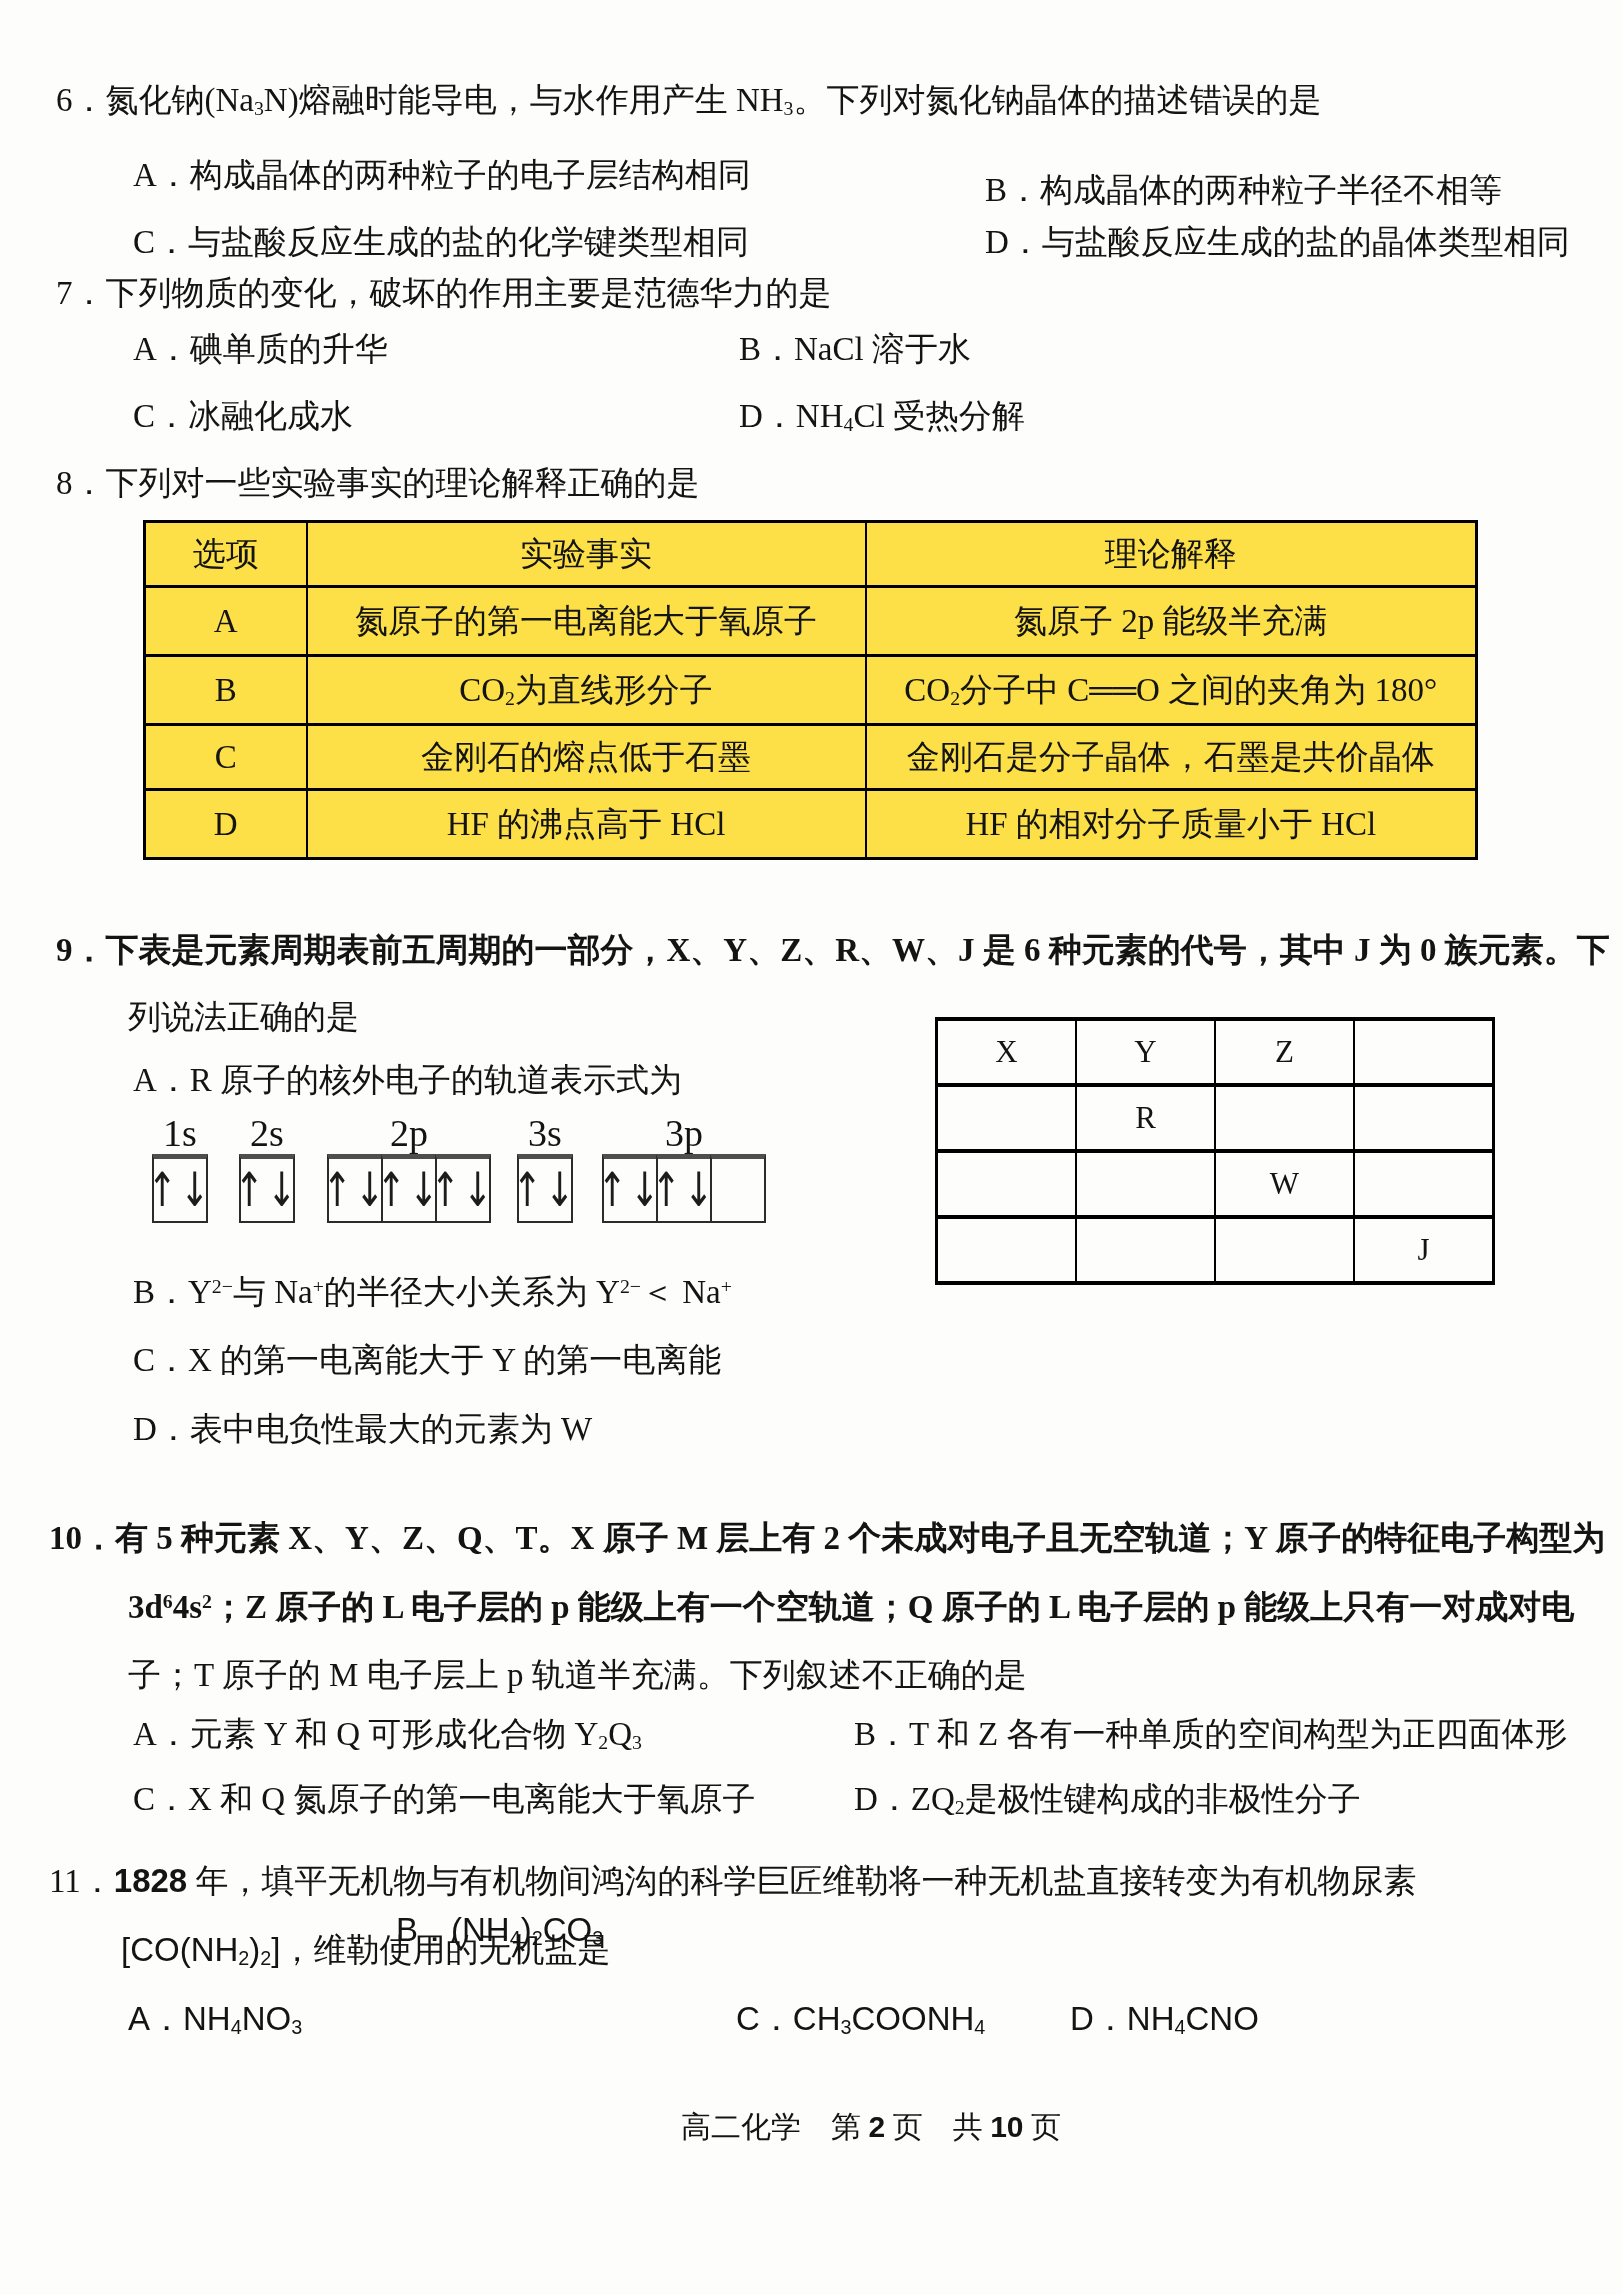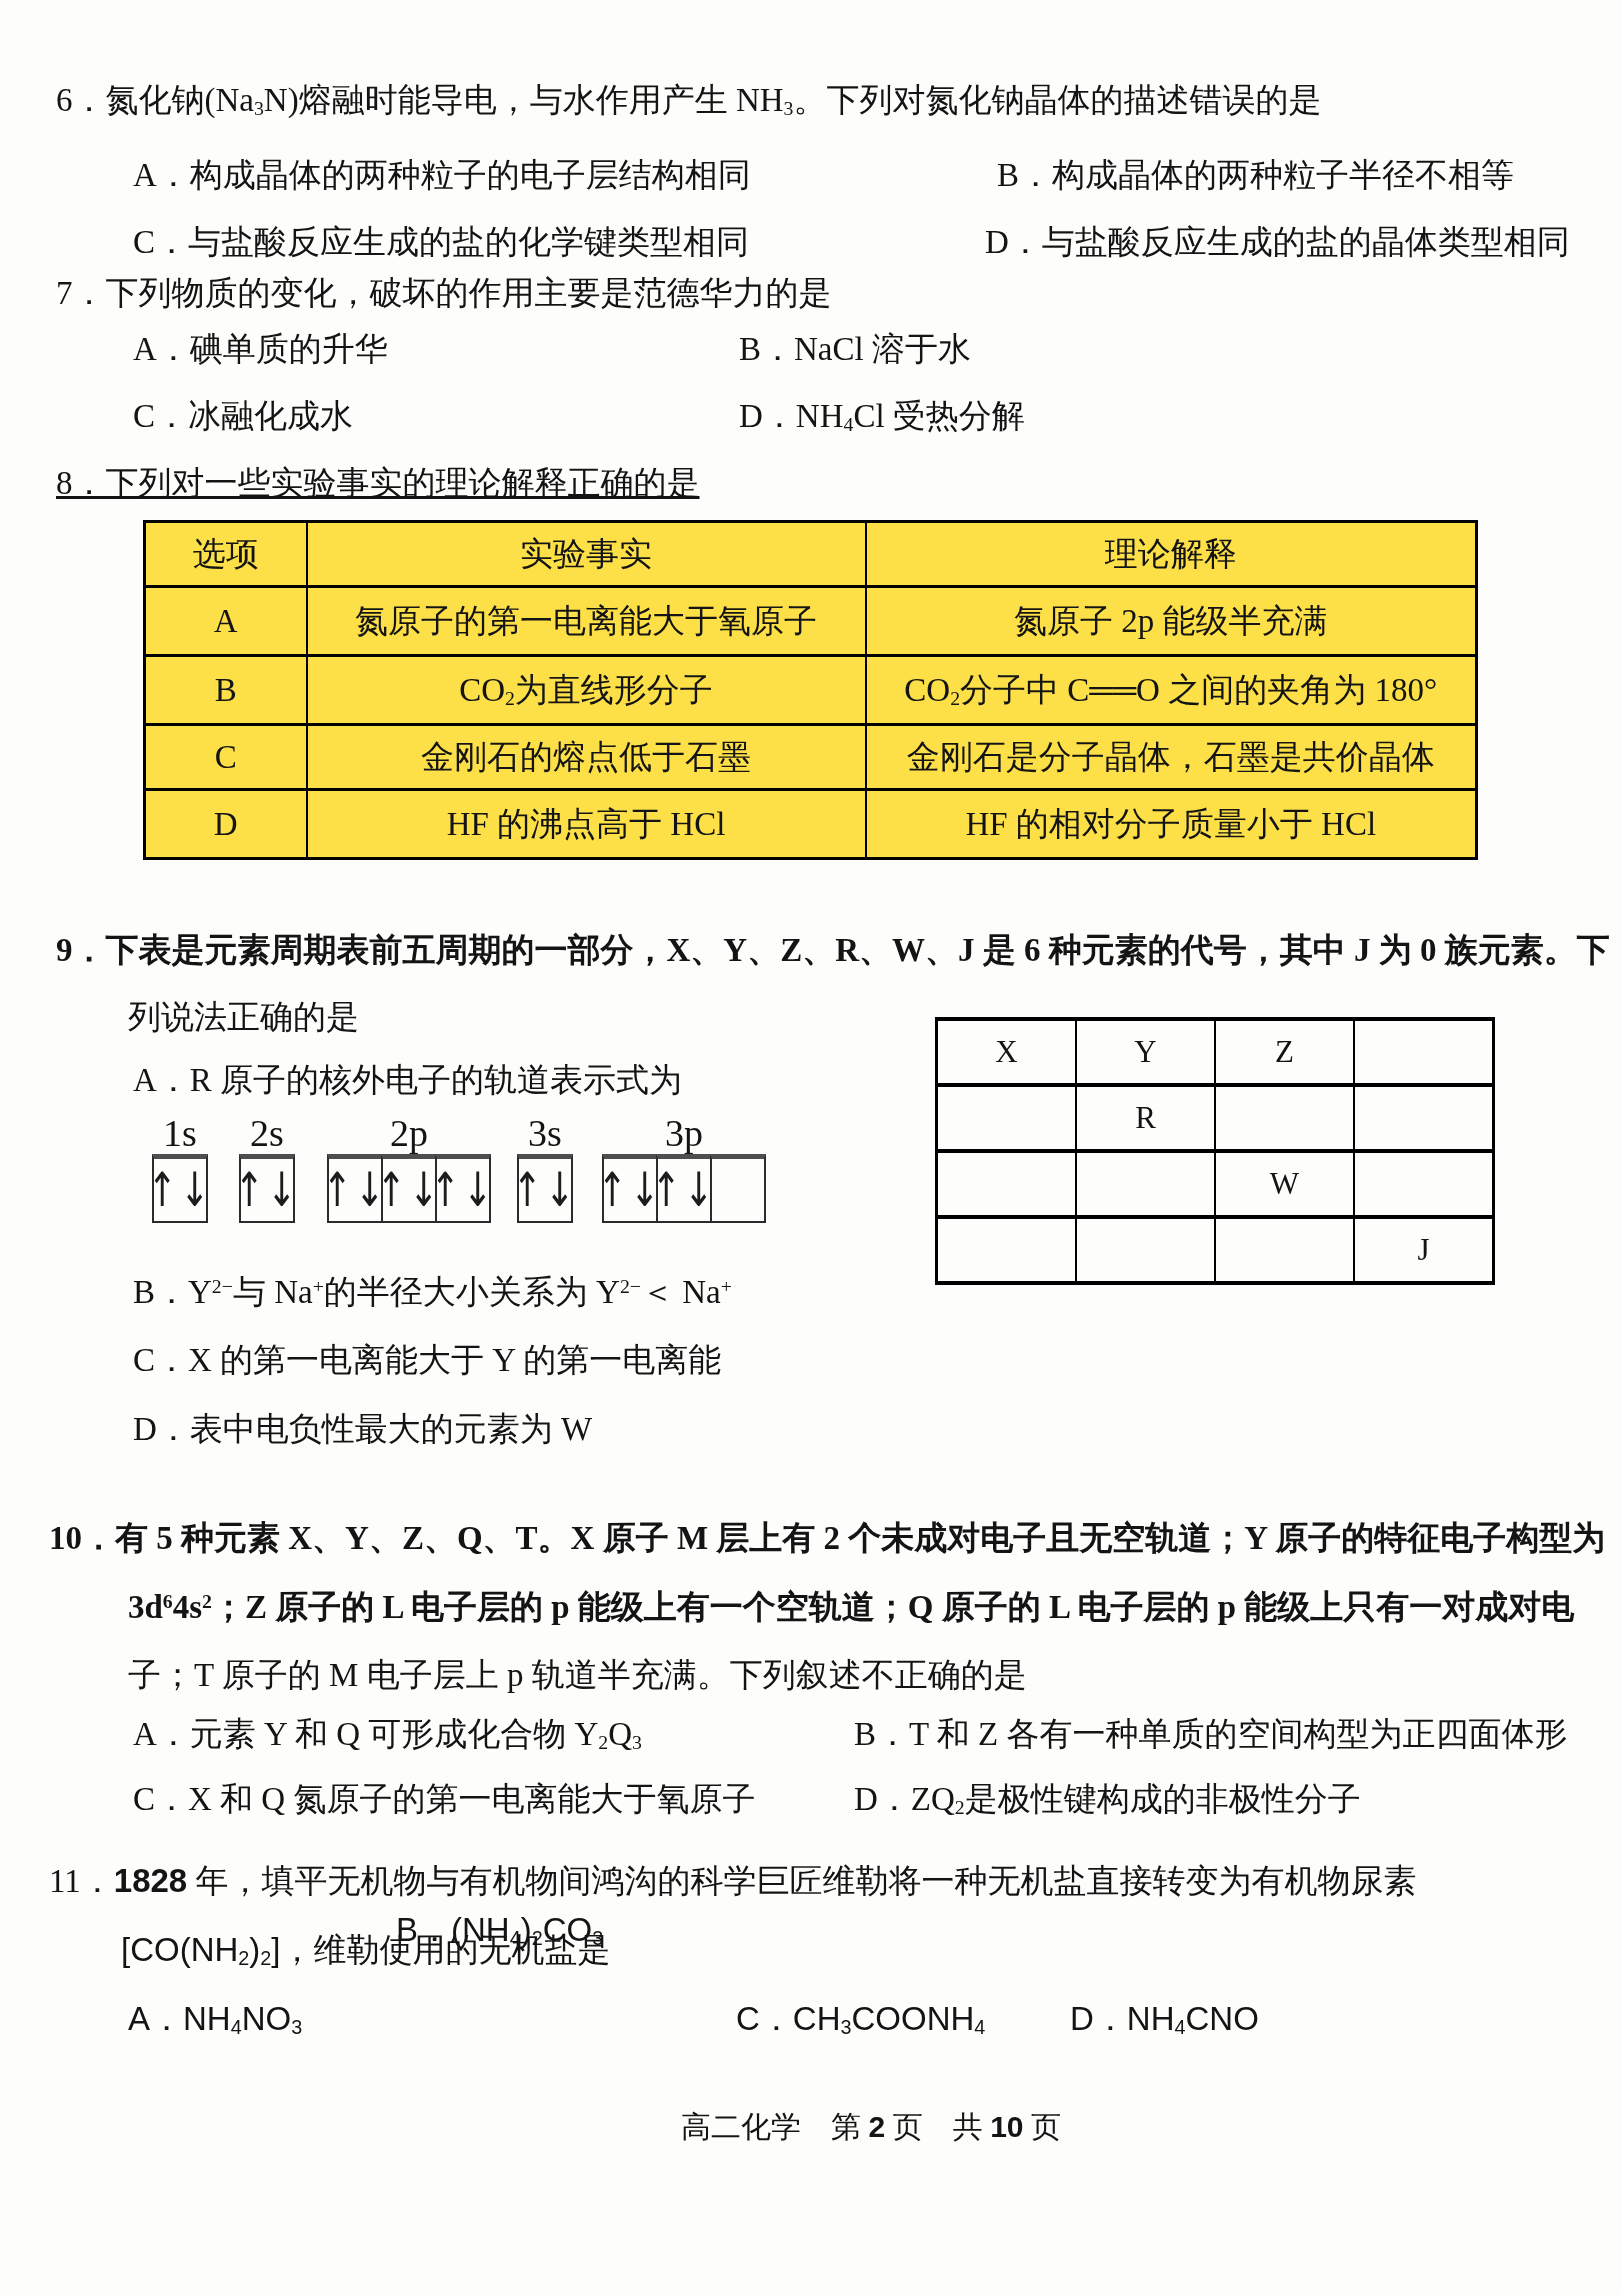--- a/index.html
+++ b/index.html
@@ -38,31 +38,31 @@
   .orb-arrows{font-family:"DejaVu Sans",sans-serif;font-size:35px;letter-spacing:3.3px;
     transform:scaleY(1.35);color:#1c1c1c;}
 </style>
 </head>
 <body>
 
 <div class="page">
 
   <div class="ln" style="left:56px;top:79px;">6．氮化钠(Na<sub>3</sub>N)熔融时能导电，与水作用产生 NH<sub>3</sub>。下列对氮化钠晶体的描述错误的是</div>
   <div class="ln" style="left:133px;top:154px;">A．构成晶体的两种粒子的电子层结构相同</div>
-  <div class="ln" style="left:985px;top:154px;margin-left:12px;">B．构成晶体的两种粒子半径不相等</div>
+  <div class="ln" style="left:985px;top:169px;">B．构成晶体的两种粒子半径不相等</div>
   <div class="ln" style="left:133px;top:221px;">C．与盐酸反应生成的盐的化学键类型相同</div>
   <div class="ln" style="left:985px;top:221px;">D．与盐酸反应生成的盐的晶体类型相同</div>
 
   <div class="ln" style="left:56px;top:272px;">7．下列物质的变化，破坏的作用主要是范德华力的是</div>
   <div class="ln" style="left:133px;top:328px;">A．碘单质的升华</div>
   <div class="ln" style="left:739px;top:328px;">B．NaCl 溶于水</div>
   <div class="ln" style="left:133px;top:395px;">C．冰融化成水</div>
   <div class="ln" style="left:739px;top:395px;">D．NH<sub>4</sub>Cl 受热分解</div>
 
-  <div class="ln" style="left:56px;top:462px;text-decoration:underline;">8．下列对一些实验事实的理论解释正确的是</div>
+  <div class="ln" style="left:56px;top:462px;">8．下列对一些实验事实的理论解释正确的是</div>
 
   <table class="q8">
     <colgroup>
         <col class="q8c1">
         <col class="q8c2">
         <col class="q8c3">
       </colgroup>
     <tbody>
         <tr class="rh100">
       <td>选项</td>

